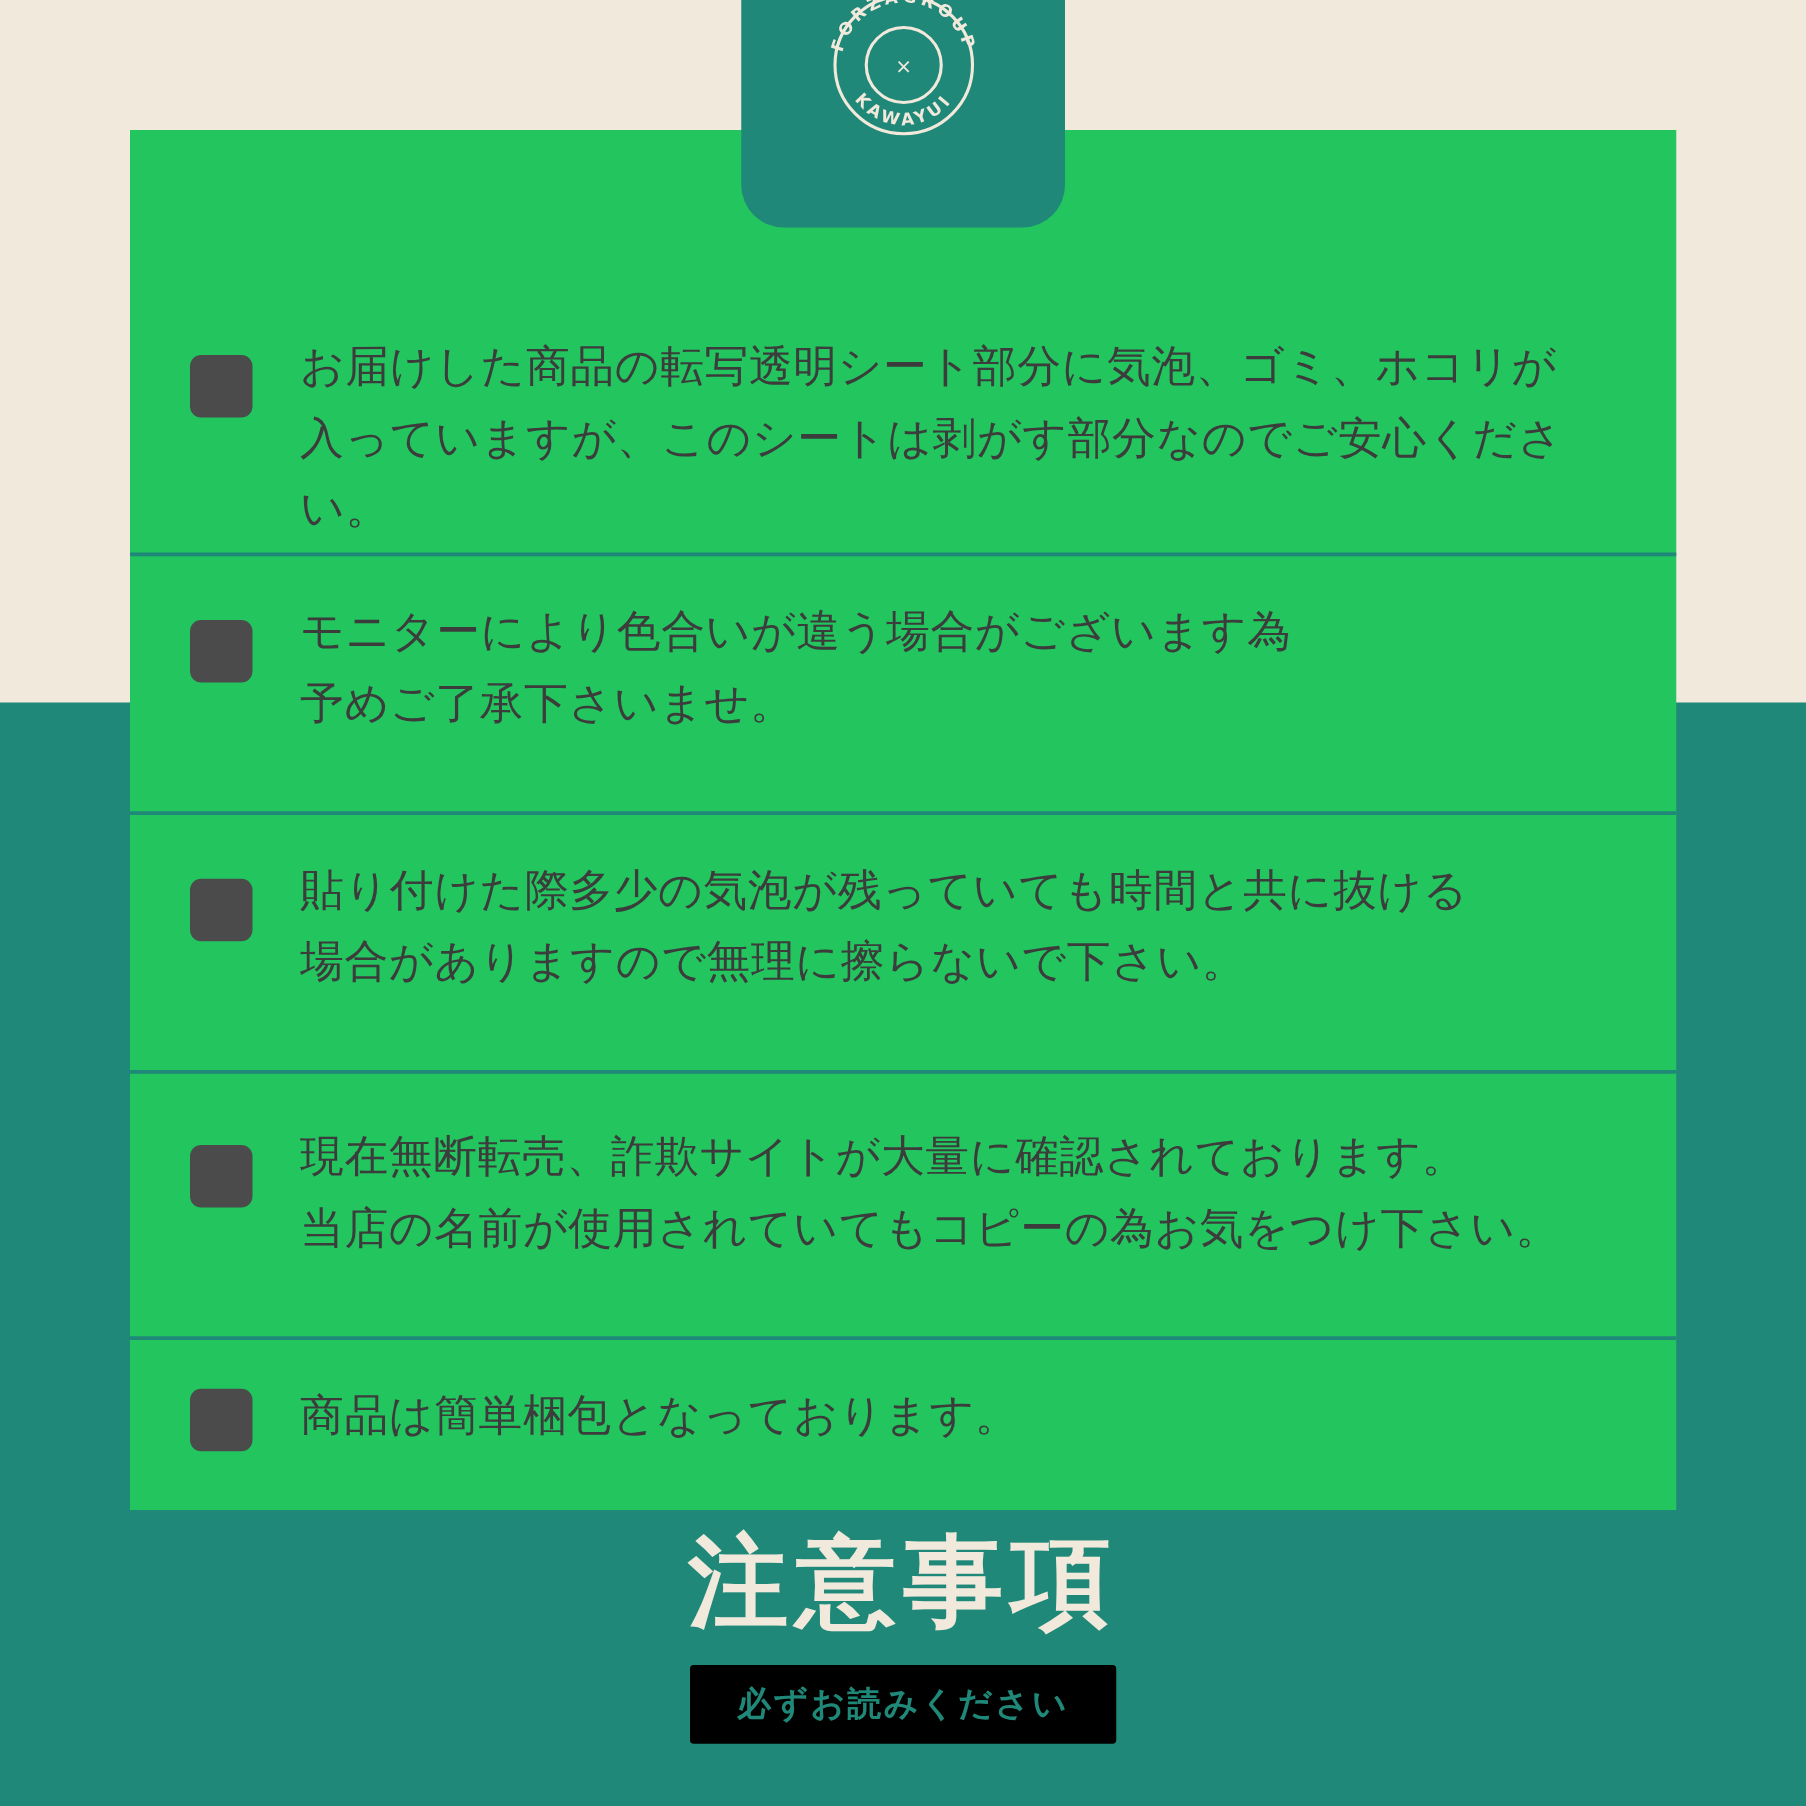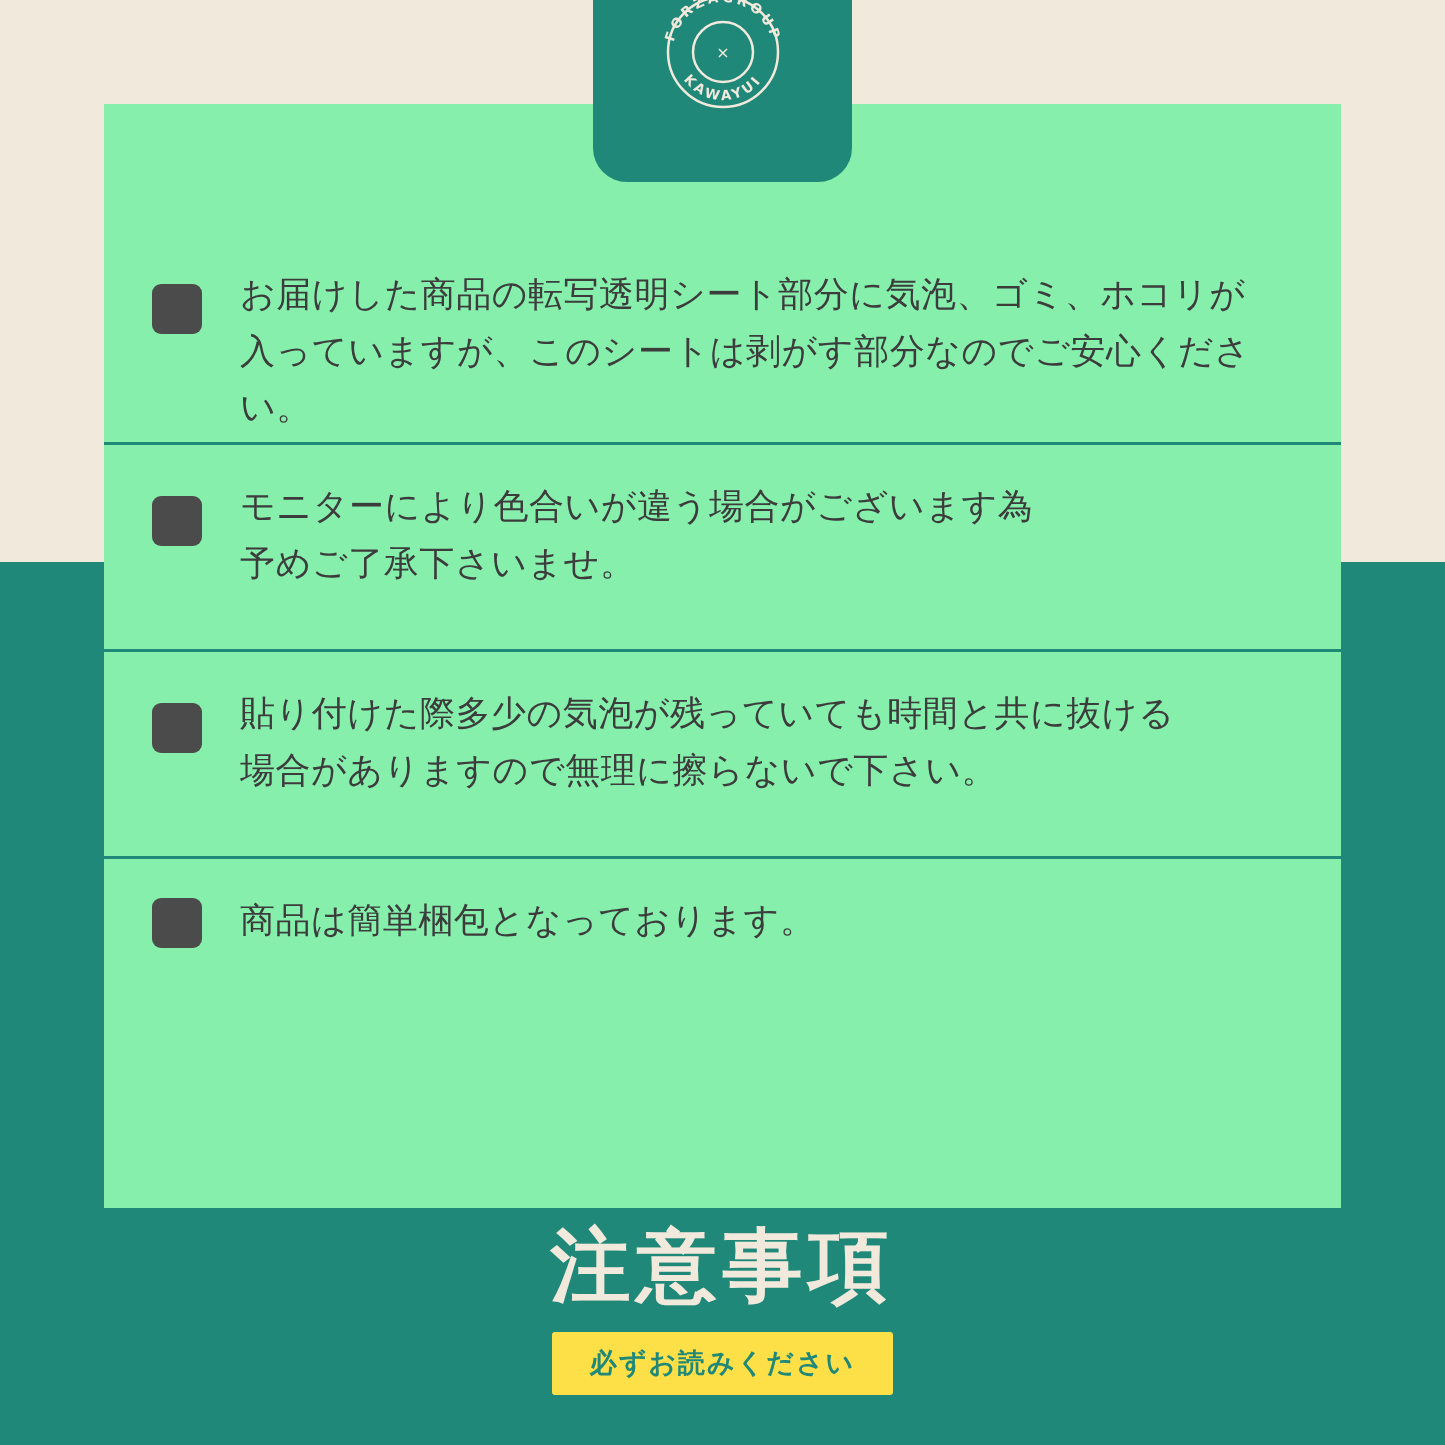--- a/index.html
+++ b/index.html
@@ -64,21 +64,21 @@
     width: 1237px;
     background: #f5f5f4;
     z-index: 3;
   }
   .notice-list {
     position: absolute;
     left: 104px;
     top: 104px;
     width: 1237px;
     height: 1104px;
-    background: #86efac;
+    background: #22c55e;
     z-index: 4;
     display: flex;
     flex-direction: column;
   }
   .spacer-top {
     height: 128px;
     flex: none;
   }
   .notice-row {
     display: flex;
@@ -138,21 +138,21 @@
   .footer-title {
     margin-top: 14px;
     color: #f0e9dc;
     font-size: 80px;
     font-weight: 800;
     letter-spacing: 6px;
     line-height: 1.1;
   }
   .footer-pill {
     margin-top: 22px;
-    background: #fde047;
+    background: #000000;
     color: #1f8878;
     font-size: 27px;
     font-weight: 700;
     letter-spacing: 2px;
     padding: 13px 38px 14px 38px;
     border-radius: 3px;
   }
 </style>
 </head>
 <body>
@@ -198,20 +198,25 @@
       <div class="notice-text">モニターにより色合いが違う場合がございます為
 予めご了承下さいませ。</div>
     </div>
 
     <div class="notice-row r2">
       <span class="bullet"></span>
       <div class="notice-text">貼り付けた際多少の気泡が残っていても時間と共に抜ける
 場合がありますので無理に擦らないで下さい。</div>
     </div>
 
+    <div class="notice-row r4">
+      <span class="bullet"></span>
+      <div class="notice-text">現在無断転売、詐欺サイトが大量に確認されております。
+当店の名前が使用されていてもコピーの為お気をつけ下さい。</div>
+    </div>
 
     <div class="notice-row r5">
       <span class="bullet"></span>
       <div class="notice-text">商品は簡単梱包となっております。</div>
     </div>
   </div>
 
   <div class="footer">
     <div class="footer-title">注意事項</div>
     <div class="footer-pill">必ずお読みください</div>

